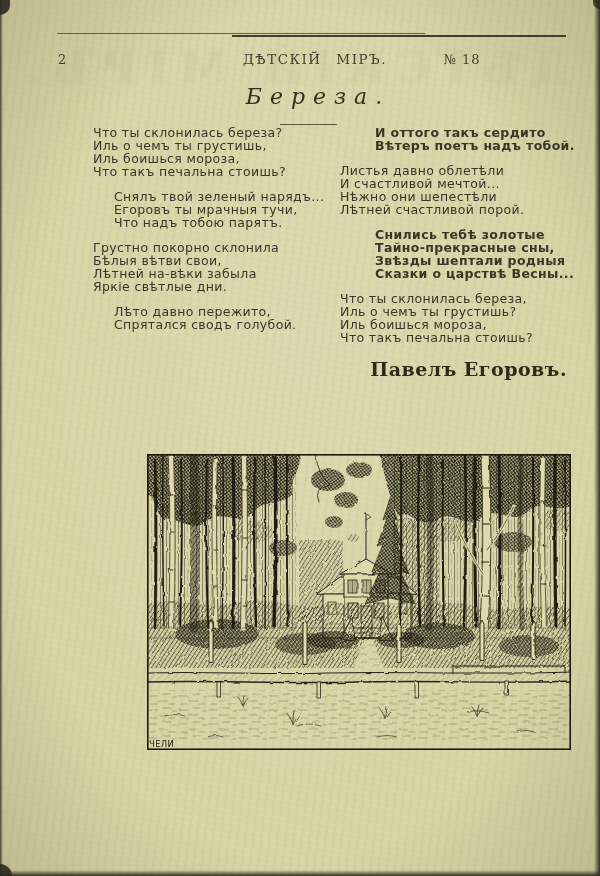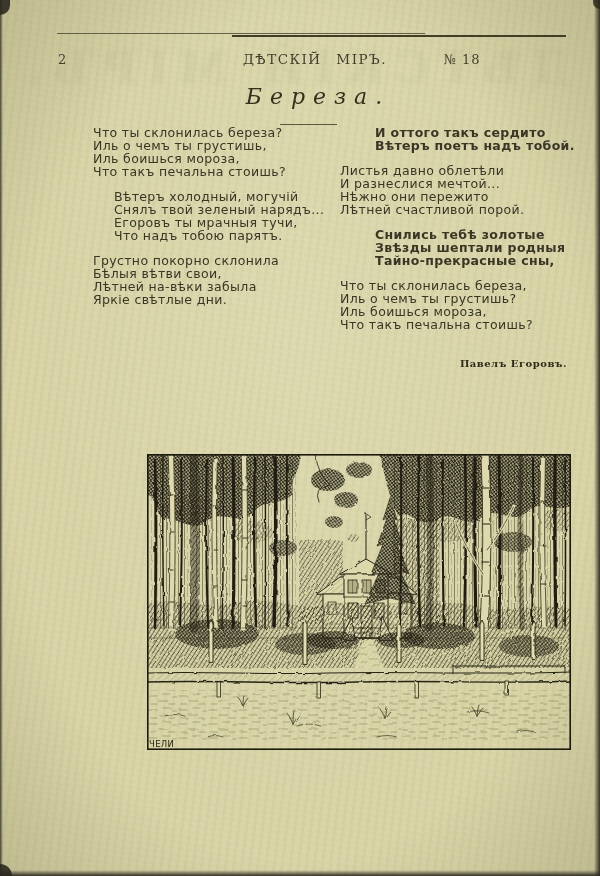--- a/index.html
+++ b/index.html
@@ -59,21 +59,21 @@
   }
   .col-1{left:93px;top:126px;}
   .col-2{left:340px;top:126px;}
   .stanza{margin:0 0 12px 0;}
   .col-1 .indent{padding-left:21px;}
   .col-2 .indent{padding-left:35px;font-weight:bold;}
   .line{display:block;white-space:nowrap;}
 
   .author{
     position:absolute;top:358px;right:33px;
-    font-weight:bold;font-size:10px;letter-spacing:.5px;color:#2e2b1d;text-align:center;
+    font-weight:bold;font-size:19px;letter-spacing:.5px;color:#2e2b1d;text-align:center;
   }
 
   .illustration{position:absolute;left:114px;top:454px;width:424px;height:296px;padding-left:33px;}
 </style>
 </head>
 <body>
 
 <div class="page">
 
   <div class="ghost">ДѢТСКІЙ МІРЪ.</div>
@@ -90,48 +90,52 @@
   <div class="title-rule"></div>
 
   <div class="col col-1">
     <div class="stanza">
       <span class="line">Что ты склонилась береза?</span>
       <span class="line">Иль о чемъ ты грустишь,</span>
       <span class="line">Иль боишься мороза,</span>
       <span class="line">Что такъ печальна стоишь?</span>
     </div>
     <div class="stanza indent">
-      <span class="line">Вѣтеръ холодный, могучій</span>
       <span class="line">Снялъ твой зеленый нарядъ...</span>
       <span class="line">Егоровъ ты мрачныя тучи,</span>
       <span class="line">Что надъ тобою парятъ.</span>
     </div>
     <div class="stanza">
       <span class="line">Грустно покорно склонила</span>
       <span class="line">Бѣлыя вѣтви свои,</span>
       <span class="line">Лѣтней на-вѣки забыла</span>
       <span class="line">Яркіе свѣтлые дни.</span>
     </div>
+    <div class="stanza indent">
+      <span class="line">Лѣто давно пережито,</span>
+      <span class="line">Спрятался сводъ голубой.</span>
+    </div>
   </div>
 
   <div class="col col-2">
     <div class="stanza indent">
       <span class="line">И оттого такъ сердито</span>
       <span class="line">Вѣтеръ поетъ надъ тобой.</span>
     </div>
     <div class="stanza">
       <span class="line">Листья давно облетѣли</span>
-      <span class="line">И разнеслися мечтой...</span>
-      <span class="line">Нѣжно они пережито</span>
+      <span class="line">И счастливой мечтой...</span>
+      <span class="line">Нѣжно они шепестѣли</span>
       <span class="line">Лѣтней счастливой порой.</span>
     </div>
     <div class="stanza indent">
       <span class="line">Снились тебѣ золотые</span>
+      <span class="line">Тайно-прекрасные сны,</span>
       <span class="line">Звѣзды шептали родныя</span>
-      <span class="line">Тайно-прекрасные сны,</span>
+      <span class="line">Сказки о царствѣ Весны...</span>
     </div>
     <div class="stanza">
       <span class="line">Что ты склонилась береза,</span>
       <span class="line">Иль о чемъ ты грустишь?</span>
       <span class="line">Иль боишься мороза,</span>
       <span class="line">Что такъ печальна стоишь?</span>
     </div>
   </div>
 
   <div class="author">Павелъ Егоровъ.</div>

